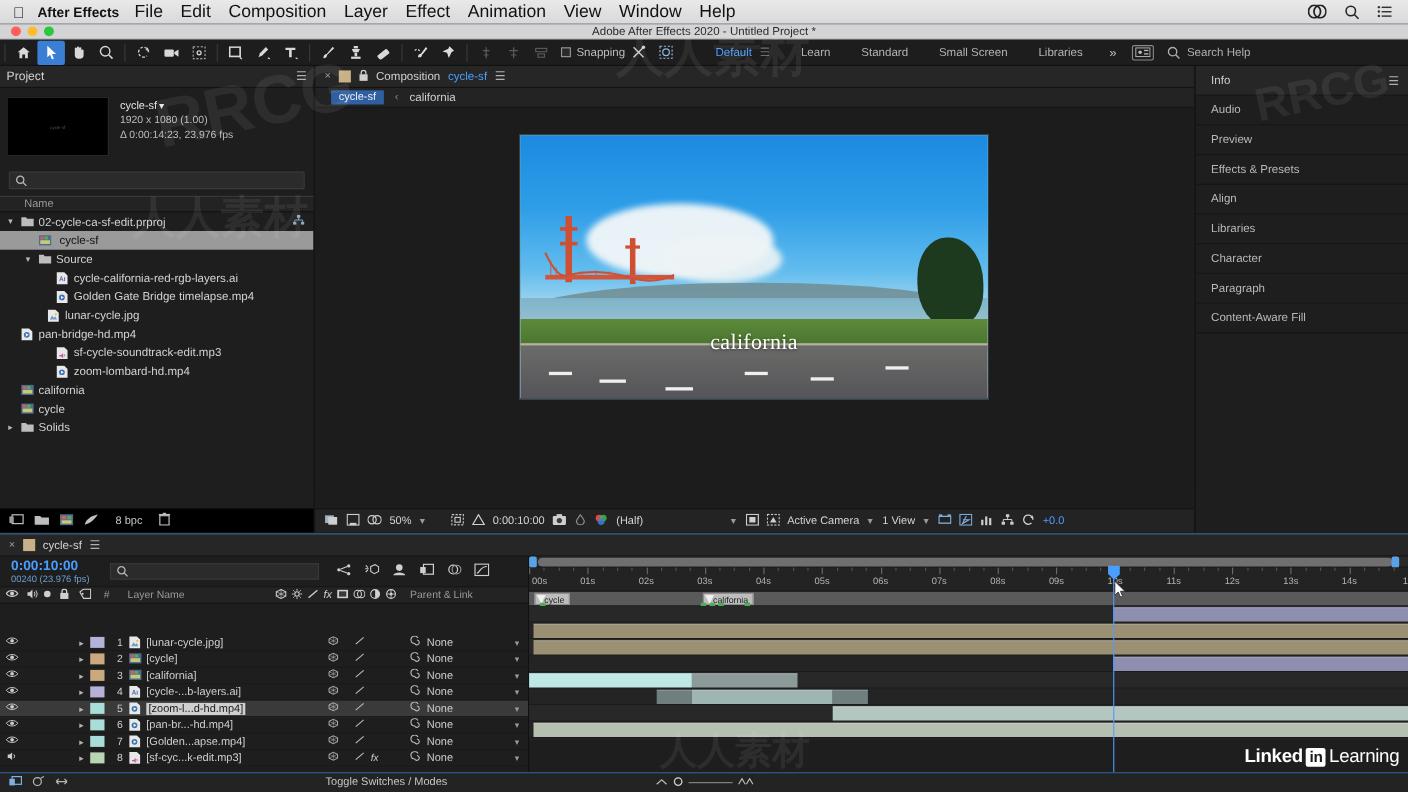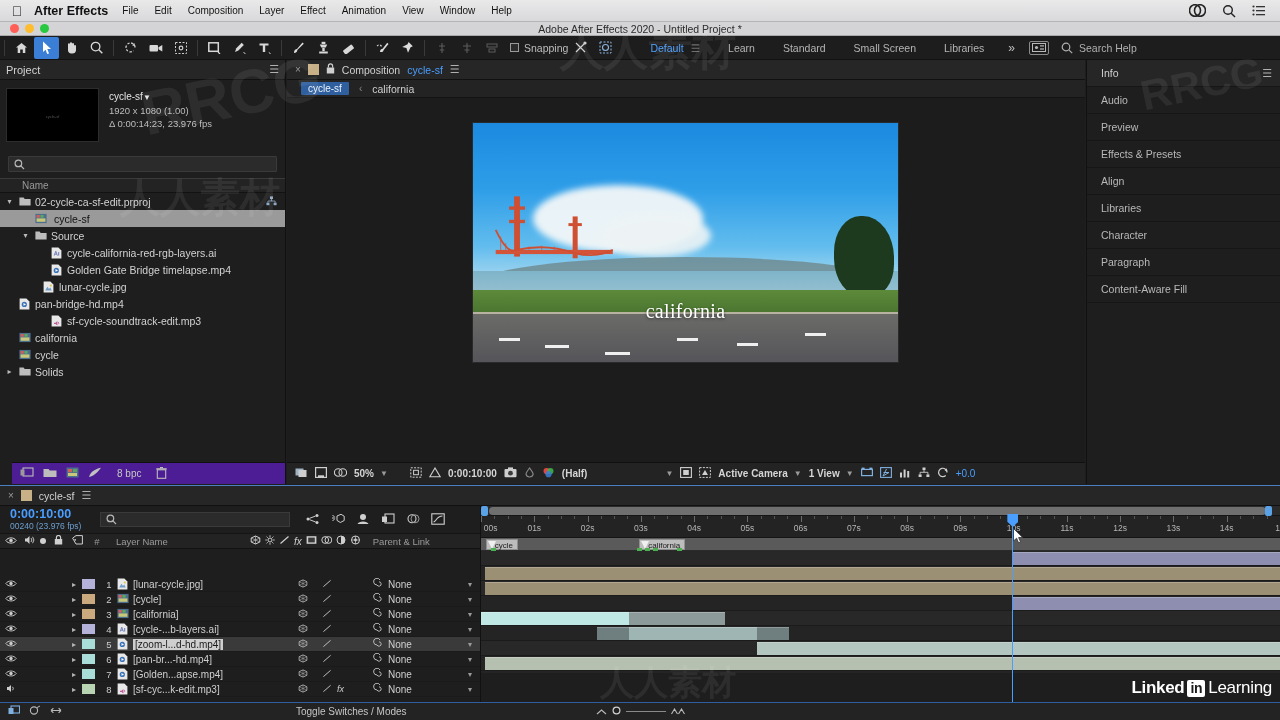--- a/index.html
+++ b/index.html
@@ -13,21 +13,21 @@
 
   
   .macbar {
     position:absolute; top:0; left:0; width:1280px; height:22px;
     background:linear-gradient(#e9e9ea,#d9d9db);
     border-bottom:1px solid #b5b5b7;
     display:flex; align-items:center; color:#111; font-size:12px;
   }
   .macbar .apple { width:34px; text-align:center; font-size:14px; line-height:1; }
   .macbar .appname { font-weight:bold; margin-right:14px; font-size:12.5px; }
-  .macbar .mitem { margin-right:16px; font-size:10px; white-space:nowrap; }
+  .macbar .mitem { margin-right:16px; font-size:16px; white-space:nowrap; }
   .macbar .right { margin-left:auto; display:flex; align-items:center; gap:16px; padding-right:14px; }
   .macbar .right svg { display:block; }
 
   
   .titlebar {
     position:absolute; top:22px; left:0; width:1280px; height:14px;
     background:#d4d4d6; border-bottom:1px solid #a9a9ab;
     display:flex; align-items:center;
   }
   .traffic { display:flex; gap:6px; padding-left:10px; align-items:center; }
@@ -89,24 +89,23 @@
   }
   .tree { height:232px; overflow:hidden; }
   .trow {
     height:17px; display:flex; align-items:center; gap:4px; padding-left:4px;
     font-size:10.5px; color:#d2d2d2; white-space:nowrap;
   }
   .trow.sel { background:#9a9a9a; color:#111; }
   .trow .arr { width:11px; text-align:center; color:#b9b9b9; font-size:8px;}
   .ico { width:12px; height:12px; display:inline-block; flex:none; }
   .proj-foot {
-    position:absolute; bottom:0; left:0; right:0; height:22px; background:#4c1d95;
+    position:absolute; bottom:0; left:0; right:0; height:22px; background:#000000;
     border-top:1px solid #111; display:flex; align-items:center; gap:9px; padding:0 8px;
     color:#b9b9b9;
-    margin-left:12px;
   }
   .bpc { font-size:10px; color:#c6c6c6; padding:0 6px;}
 
   
   #comp { top:60px; left:287px; width:798px; height:424px; background:#1c1c1c; }
   .comp-tabbar { height:20px; background:#262626; display:flex; align-items:center; gap:7px; padding:0 8px; border-bottom:1px solid #111;}
   .comp-tabbar .x{color:#9a9a9a;font-size:10px;}
   .swatch { width:11px;height:11px;background:#c8b087;display:block;}
   .comp-tabbar .ct{font-size:10.5px;color:#cfcfcf;}
   .comp-tabbar .ctb{color:#4a9eff;}
@@ -136,21 +135,21 @@
     font-family:"Liberation Serif", serif; font-size:20px; color:#fff;
     text-shadow:0 1px 3px rgba(0,0,0,.55); letter-spacing:.3px;
   }
   .comp-toolbar {
     position:absolute; bottom:0; left:0; right:0; height:22px; background:#232323;
     border-top:1px solid #111; display:flex; align-items:center; gap:7px; padding:0 8px;
     font-size:10px; color:#c8c8c8;
   }
   .ct-drop { display:flex; align-items:center; gap:6px; }
   .ct-drop .caret { color:#9a9a9a; font-size:8px;}
-  .ct-val{color:#d5d5d5;font-weight:bold;}
+  .ct-val{color:#d5d5d5;}
   .ct-plus{color:#4a9eff;}
   .gapsep{width:8px;}
 
   
   #rside { top:60px; left:1086px; width:194px; height:424px; background:#1e1e1e; border-left:1px solid #111;}
   .sb-item {
     height:27px; display:flex; align-items:center; padding-left:14px;
     border-bottom:1px solid #161616; font-size:10.5px; color:#b8b8b8;
   }
   .sb-item.first { background:#262626; color:#cfcfcf; }
@@ -517,20 +516,29 @@
           <span>pan-bridge-hd.mp4</span>
         </div>
         <div class="trow" style="padding-left: 36px;">
           <span class="arr"></span>
           <span class="ico"><svg width="11" height="12" viewBox="0 0 11 12">
               <path d="M0.6 0.6 H7.4 L10.4 3.4 V11.4 H0.6Z" fill="#e8e8e8"></path>
               <path d="M3 7.8 h1.5 L6.4 6.1 v4.4 L4.5 9 H3Z" fill="#c05a9a"></path>
               <path d="M7.3 7 a1.6 1.6 0 010 2.2" fill="none" stroke="#c05a9a" stroke-width="0.8"></path>
             </svg></span>
           <span>sf-cycle-soundtrack-edit.mp3</span>
+        </div>
+        <div class="trow" style="padding-left: 36px;">
+          <span class="arr"></span>
+          <span class="ico"><svg width="11" height="12" viewBox="0 0 11 12">
+              <path d="M0.6 0.6 H7.4 L10.4 3.4 V11.4 H0.6Z" fill="#e8e8e8"></path>
+              <circle cx="5.3" cy="6.4" r="2.6" fill="#3b73b8"></circle>
+              <path d="M4.5 5 L7 6.4 L4.5 7.8Z" fill="#fff"></path>
+            </svg></span>
+          <span>zoom-lombard-hd.mp4</span>
         </div>
         <div class="trow" style="padding-left: 4px;">
           <span class="arr"></span>
           <span class="ico"><svg width="12" height="11" viewBox="0 0 12 11">
               <rect x="0.4" y="0.9" width="11.2" height="9.2" fill="#4e6e8e"></rect>
               <rect x="1.6" y="2" width="3.2" height="2.7" fill="#d06060"></rect>
               <rect x="5.4" y="2" width="3.2" height="2.7" fill="#5ba85e"></rect>
               <rect x="1.6" y="5.4" width="8.8" height="3.4" fill="#c8c87a"></rect>
             </svg></span>
           <span>california</span>

